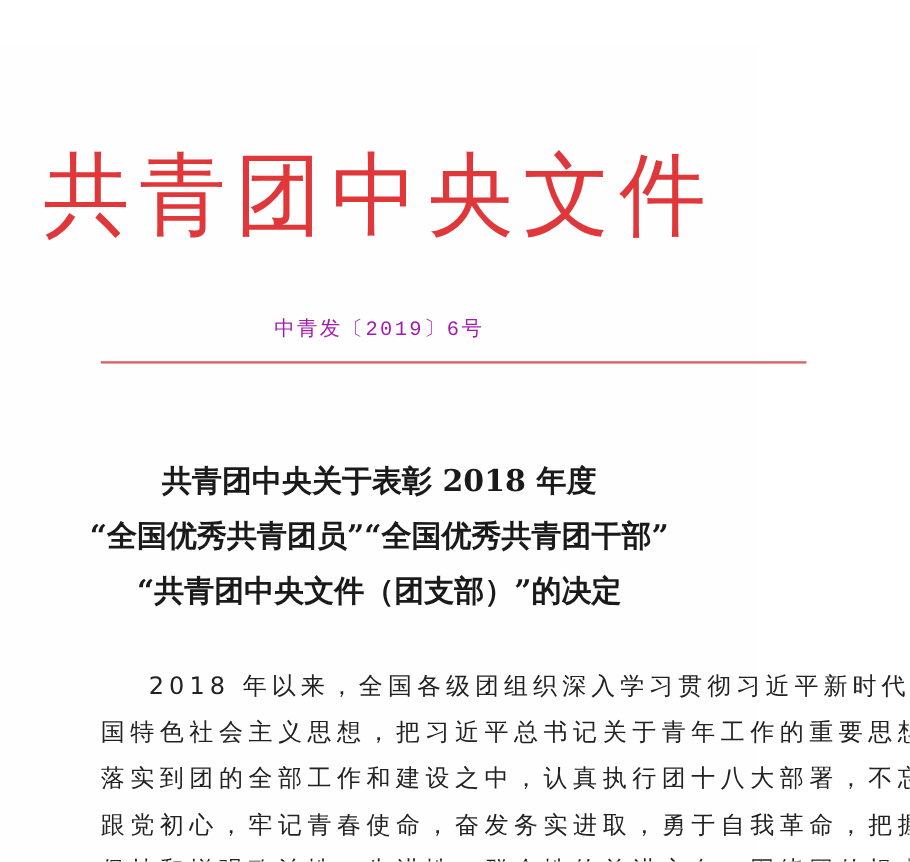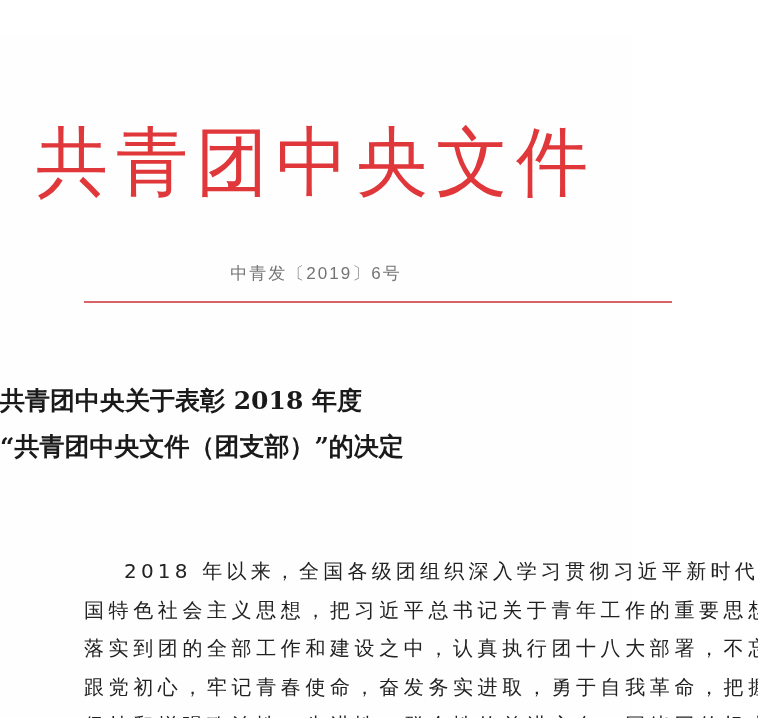--- a/index.html
+++ b/index.html
@@ -6,49 +6,50 @@
   body { width: 758px; height: 718px; overflow: hidden; position: relative; font-family: "DejaVu Serif", serif; }
   .page { position: absolute; left: 0; top: 0; width: 632px; height: 718px; background: #fefefe; margin-top: 36px; }
   .masthead {
     position: absolute; left: 0; right: 0; top: 76px; text-align: center;
     font-family: "DejaVu Serif", serif; font-size: 72px; line-height: 100px;
     color: #e0373b; letter-spacing: 8px; font-weight: normal;
     transform: scaleY(1.05);
   }
   .docno {
     position: absolute; left: 0; right: 0; top: 226px; text-align: center;
-    font-family: Liberation Sans, sans-serif; font-size: 17px; color: #737373;
+    font-family: Liberation Mono, monospace; font-size: 17px; color: #a21caf;
     letter-spacing: 2px;
   }
   .rule {
     position: absolute; left: 84px; width: 588px; top: 265px; height: 2px;
     background: #d96468;
   }
   .title {
-    position: absolute; left: 0; right: 0; top: 342px; 
+    position: absolute; left: 0; right: 0; top: 342px; text-align: center;
     font-family: "DejaVu Serif", serif; font-weight: bold; font-size: 25px; color: #1a1a1a;
   }
   .title .tl { height: 46px; line-height: 46px; white-space: nowrap; }
   .body {
     position: absolute; left: 84px; width: 600px; top: 516px;
     font-family: "DejaVu Sans", sans-serif; font-size: 20px; color: #222;
   }
   .body .bl { height: 38.5px; line-height: 38.5px; white-space: nowrap; letter-spacing: 4.6px; }
   .body .bl.first { padding-left: 40px; letter-spacing: 4.2px; }
 </style>
 </head>
 <body>
 
 <div class="page">
   <div class="masthead">共青团中央文件</div>
   <div class="docno">中青发〔2019〕6号</div>
   <div class="rule"></div>
 
   <div class="title">
     <div class="tl">共青团中央关于表彰 2018 年度</div>
+    <div class="tl">“全国优秀共青团员”“全国优秀共青团干部”</div>
     <div class="tl">“共青团中央文件（团支部）”的决定</div>
   </div>
 
   <div class="body">
     <div class="bl first">2018 年以来，全国各级团组织深入学习贯彻习近平新时代中</div>
     <div class="bl">国特色社会主义思想，把习近平总书记关于青年工作的重要思想</div>
     <div class="bl">落实到团的全部工作和建设之中，认真执行团十八大部署，不忘</div>
     <div class="bl">跟党初心，牢记青春使命，奋发务实进取，勇于自我革命，把握</div>
     <div class="bl">保持和增强政治性、先进性、群众性的前进方向，围绕团的根本</div>
   </div>

